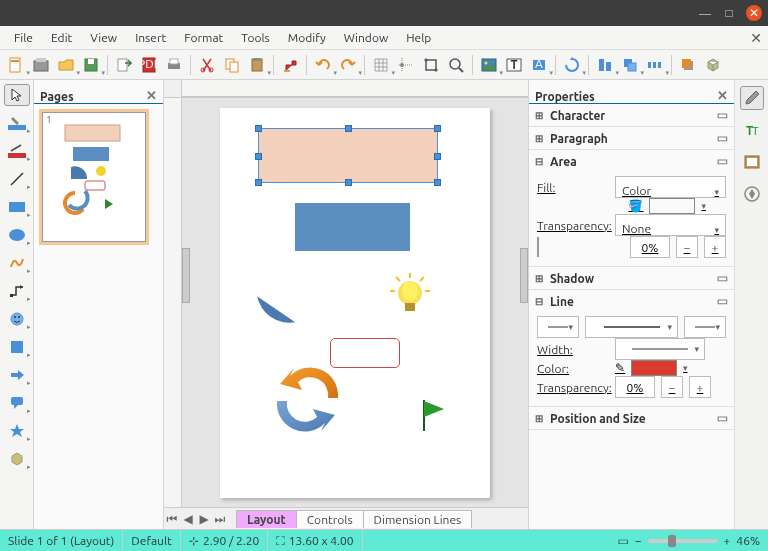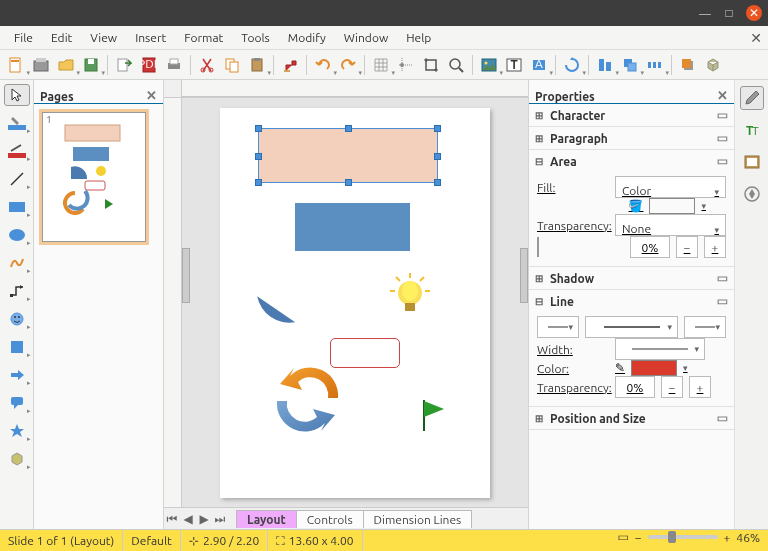--- a/index.html
+++ b/index.html
@@ -52,21 +52,21 @@
 .sec-body { padding:4px 8px 8px 8px; display:flex; flex-direction:column; text-decoration:underline;}
 .row { display:flex; align-items:center; gap:6px;}
 .row .lbl { width:72px; color:#333;}
 .sel { flex:1; height:22px; border:1px solid #bbb; background:#fff; display:flex; align-items:flex-end; padding:0 6px; justify-content:space-between; color:#333;}
 .sel::after { content:"▾"; color:#666; font-size:9px;}
 .colorchip { width:46px; height:16px; border:1px solid #888;}
 .spinbtn { width:22px; height:22px; border:1px solid #bbb; background:#fff; display:flex; align-items:center; justify-content:center; color:#555;}
 .pct { width:40px; height:22px; border:1px solid #bbb; background:#fff; display:flex; align-items:center; justify-content:center;}
 .linesel { flex:1; height:22px; border:1px solid #bbb; background:#fff; display:flex; align-items:center; justify-content:center; position:relative;}
 .linesel::after{ content:"▾"; position:absolute; right:5px; color:#666; font-size:9px;}
-.statusbar { height:22px; background:#fde047; border-top:1px solid #ccc; display:flex; align-items:flex-start; font-size:11px; color:#333;}
+.statusbar { height:22px; background:#5eead4; border-top:1px solid #ccc; display:flex; align-items:center; font-size:11px; color:#333;}
 .statusbar .cell { padding:0 8px; border-right:1px solid #ccc; height:100%; display:flex; align-items:center;}
 .statusbar .zoom { margin-left:auto; display:flex; align-items:center; gap:6px; padding:0 8px;}
 .slider { width:70px; height:4px; background:#ccc; border-radius:2px; position:relative;}
 .slider .thumb{ position:absolute; width:8px; height:12px; background:#888; top:-4px; border-radius:2px;}
 svg { display:block; }
 </style>
 </head>
 <body>
 
 <div class="titlebar">

